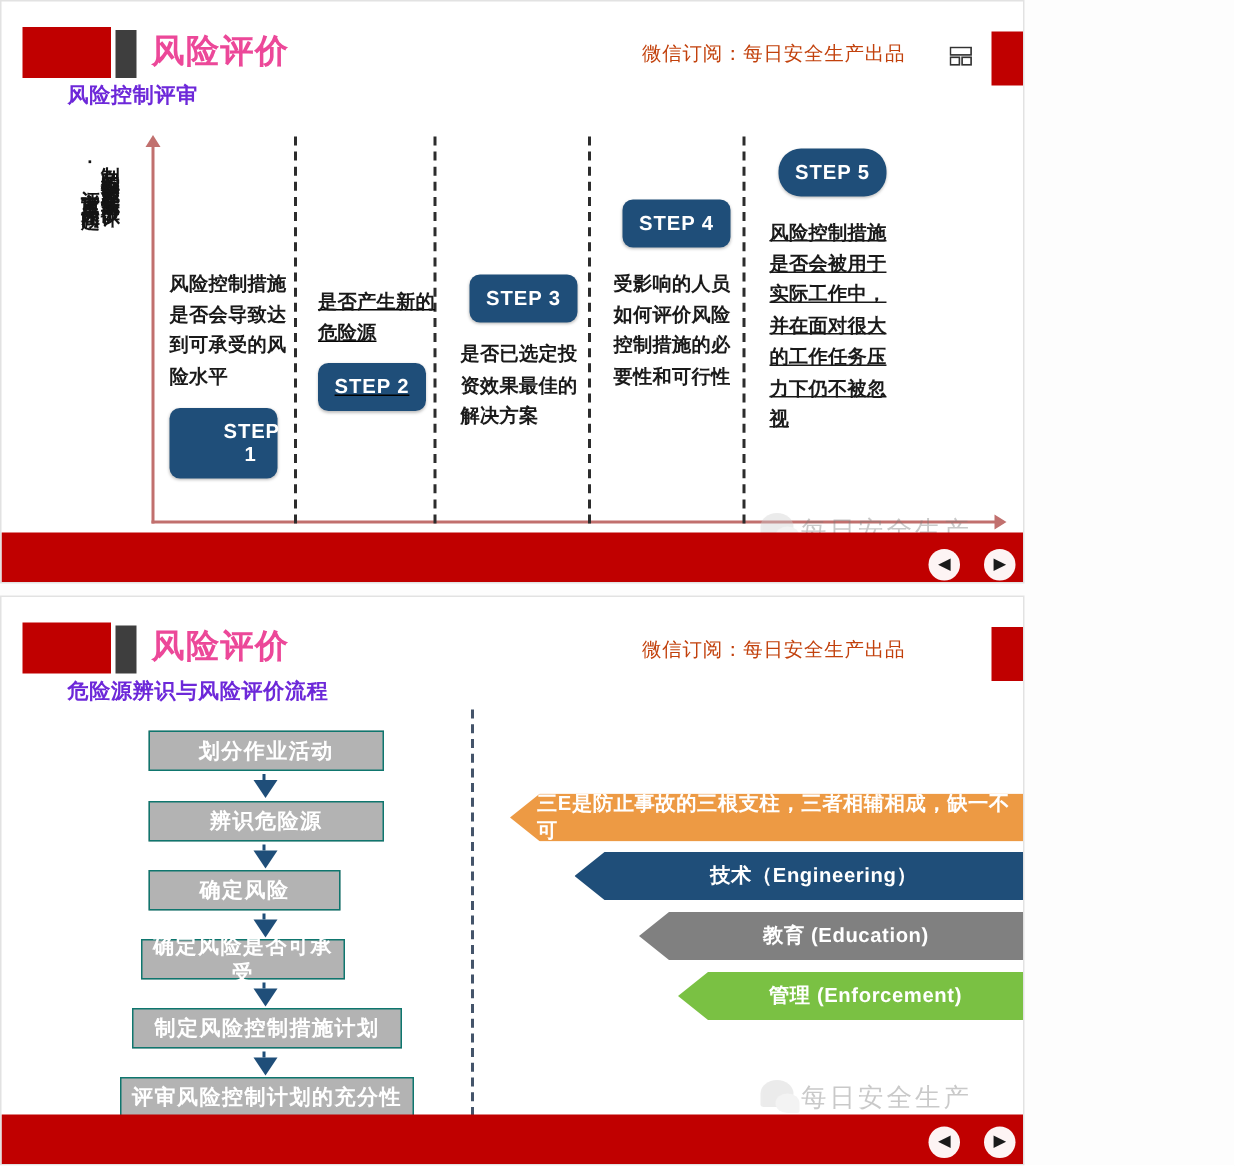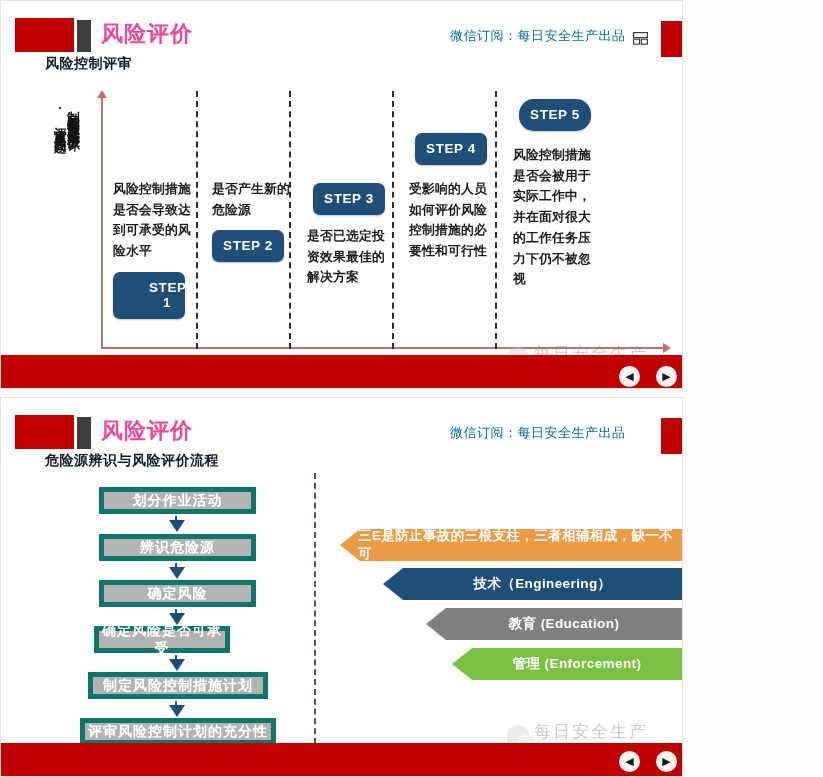--- a/index.html
+++ b/index.html
@@ -31,43 +31,43 @@
     position: absolute; left: 76px; top: 19px;
     width: 14px; height: 32px; background: #3e3e3e;
   }
   .hdr-title {
     position: absolute; left: 100px; top: 17px;
     font-size: 22px; font-weight: bold; color: #ec4899;
     letter-spacing: 1px; line-height: 32px;
   }
   .hdr-sub {
     position: absolute; left: 44px; top: 54px;
-    font-size: 14px; font-weight: bold; color: #0f172a;
+    font-size: 14px; font-weight: bold; color: #6d28d9;
     letter-spacing: 0.5px;
   }
   .hdr-note {
-    position: absolute; left: 449px; top: 26px;
-    font-size: 13px; color: #0369a1; letter-spacing: 0.5px;
+    position: absolute; left: 427px; top: 26px;
+    font-size: 13px; color: #c2410c; letter-spacing: 0.5px;
   }
   .hdr-red-right {
     position: absolute; left: 660px; top: 20px;
     width: 23px; height: 36px; background: #c00000;
   }
   .hdr-icon {
     position: absolute; left: 632px; top: 30px;
     width: 15px; height: 13px; color: #333;
   }
 
   
   .footer-band {
     position: absolute; left: 0; right: 0; bottom: 0;
     height: 33px; background: #c00000;
   }
   .wm {
-    position: absolute; display: flex; align-items: flex-end; gap: 5px;
+    position: absolute; display: flex; align-items: flex-start; gap: 5px;
     opacity: 0.40; pointer-events: none;
   }
   .wm-txt { font-size: 17px; color: #7a7a7a; letter-spacing: 2px; font-weight: 500; }
   .wm-bubble {
     width: 22px; height: 18px; background: #cfcfcf; border-radius: 50% 50% 50% 10%;
     position: relative;
   }
   .wm-bubble::after {
     content: ""; position: absolute; left: 10px; top: 9px;
     width: 16px; height: 13px; background: #e2e2e2; border-radius: 50% 50% 10% 50%;
@@ -125,21 +125,21 @@
     box-shadow: 0 1px 2px rgba(0,0,0,.25);
   }
   .col-text {
     font-size: 12.8px; font-weight: bold; color: #1a1a1a;
     line-height: 1.62; letter-spacing: 0.2px;
   }
 
   
   .flowbox {
     position: absolute;
-    background: #b3b3b3; border: 5px solid #0f766e;
+    background: #b3b3b3; border: 1px solid #0f766e;
     color: #ffffff; font-size: 14px; font-weight: bold;
     letter-spacing: 1px; text-align: center;
     display: flex; align-items: center; justify-content: center;
     height: 27px;
   }
   .flowarrow {
     position: absolute; width: 0; height: 0;
     border-left: 8px solid transparent; border-right: 8px solid transparent;
     border-top: 12px solid #1f4e79;
   }
@@ -192,38 +192,38 @@
     <div class="vcaption">
       <span>制定的控制措施应在实施前予以评</span>
       <span>·评审重点关注问题</span>
     </div>
 
     <div class="col" style="left:112px; top:178px;">
       <div class="col-text">风险控制措施是否会导致达到可承受的风险水平</div>
       <div class="step-pill" style="margin-top:10px;padding-left:36px;">STEP 1</div>
     </div>
 
-    <div class="col" style="left:211px; top:178px;">
+    <div class="col" style="left:211px; top:190px;text-decoration:underline;">
       <div class="col-text">是否产生新的危险源</div>
       <div class="step-pill" style="margin-top:10px;">STEP 2</div>
     </div>
 
     <div class="col" style="left:306px; top:182px;">
       <div class="step-pill" style="margin-left:6px;">STEP 3</div>
       <div class="col-text" style="margin-top:11px;">是否已选定投资效果最佳的解决方案</div>
     </div>
 
     <div class="col" style="left:408px; top:132px;">
       <div class="step-pill" style="margin-left:6px;">STEP 4</div>
       <div class="col-text" style="margin-top:14px;">受影响的人员如何评价风险控制措施的必要性和可行性</div>
     </div>
 
     <div class="col" style="left:512px; top:98px;">
       <div class="step-pill" style="margin-left:6px;border-radius:15px;">STEP 5</div>
-      <div class="col-text" style="margin-top:14px;">风险控制措施是否会被用于实际工作中，并在面对很大的工作任务压力下仍不被忽视</div>
+      <div class="col-text" style="margin-top:14px;text-decoration:underline;">风险控制措施是否会被用于实际工作中，并在面对很大的工作任务压力下仍不被忽视</div>
     </div>
 
     <div class="wm" style="left:506px; top:341px;">
       <div class="wm-bubble"></div>
       <div class="wm-txt">每日安全生产</div>
     </div>
 
     <div class="footer-band"></div>
     <div class="navbtns" style="left:618px; top:365px;">
       <div class="navbtn">◀</div>
@@ -241,21 +241,21 @@
     <div class="hdr-red-right"></div>
 
     <div class="flowbox" style="left:98px; top:89px;  width:157px;">划分作业活动</div>
     <div class="flowdot" style="left:174px; top:118px;"></div>
     <div class="flowarrow" style="left:168px; top:122px;"></div>
 
     <div class="flowbox" style="left:98px; top:136px; width:157px;">辨识危险源</div>
     <div class="flowdot" style="left:174px; top:165px;"></div>
     <div class="flowarrow" style="left:168px; top:169px;"></div>
 
-    <div class="flowbox" style="left:98px; top:182px; width:157px;">确定风险</div>
+    <div class="flowbox" style="left:98px; top:182px; width:128px;">确定风险</div>
     <div class="flowdot" style="left:174px; top:211px;"></div>
     <div class="flowarrow" style="left:168px; top:215px;"></div>
 
     <div class="flowbox" style="left:93px; top:228px; width:136px;">确定风险是否可承受</div>
     <div class="flowdot" style="left:174px; top:257px;"></div>
     <div class="flowarrow" style="left:168px; top:261px;"></div>
 
     <div class="flowbox" style="left:87px; top:274px; width:180px;">制定风险控制措施计划</div>
     <div class="flowdot" style="left:174px; top:303px;"></div>
     <div class="flowarrow" style="left:168px; top:307px;"></div>

